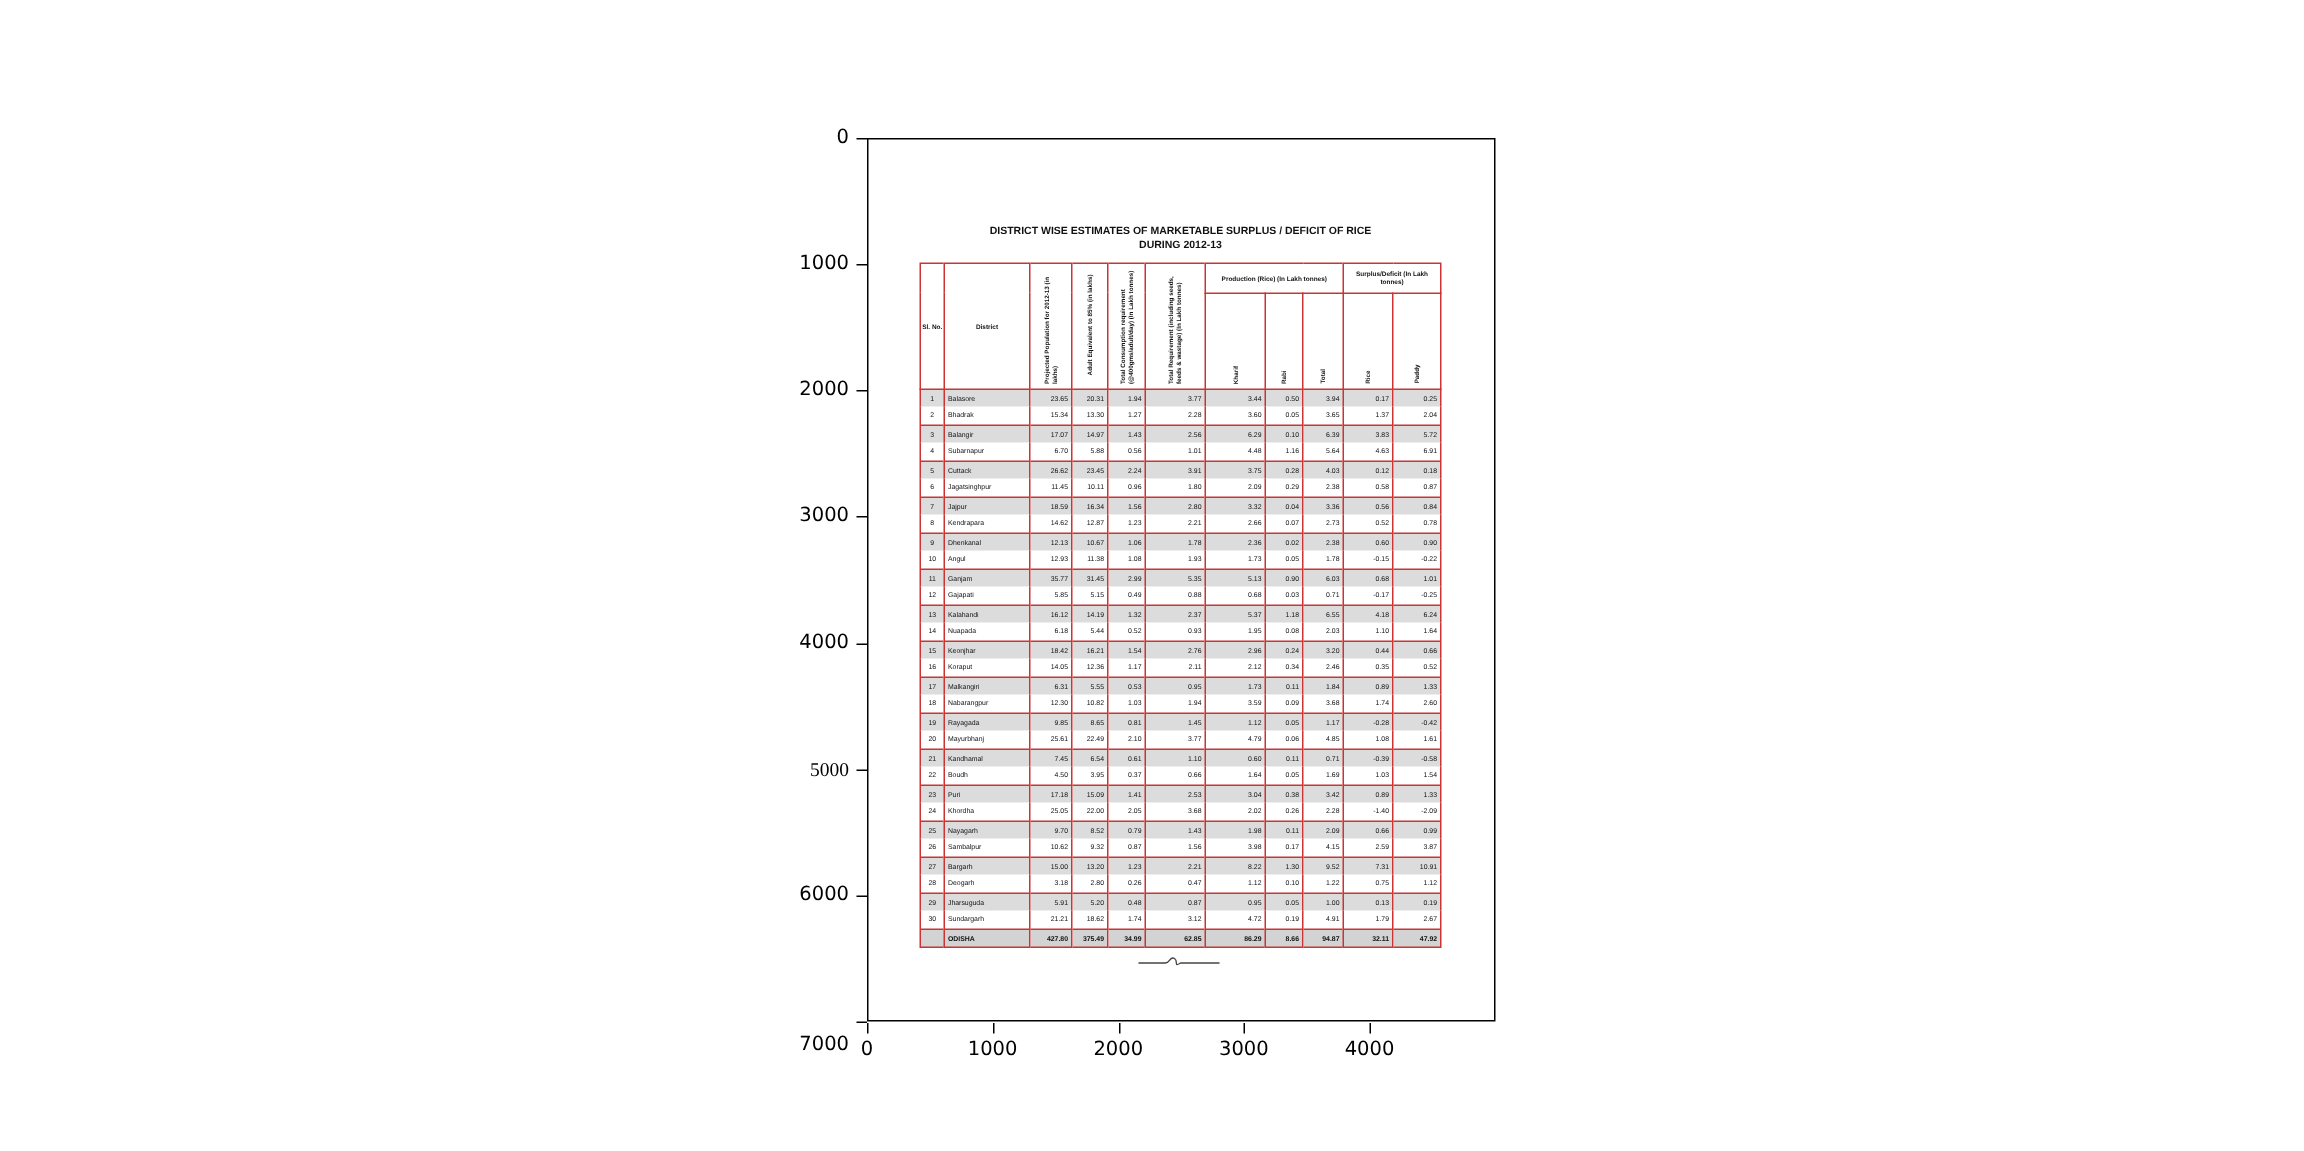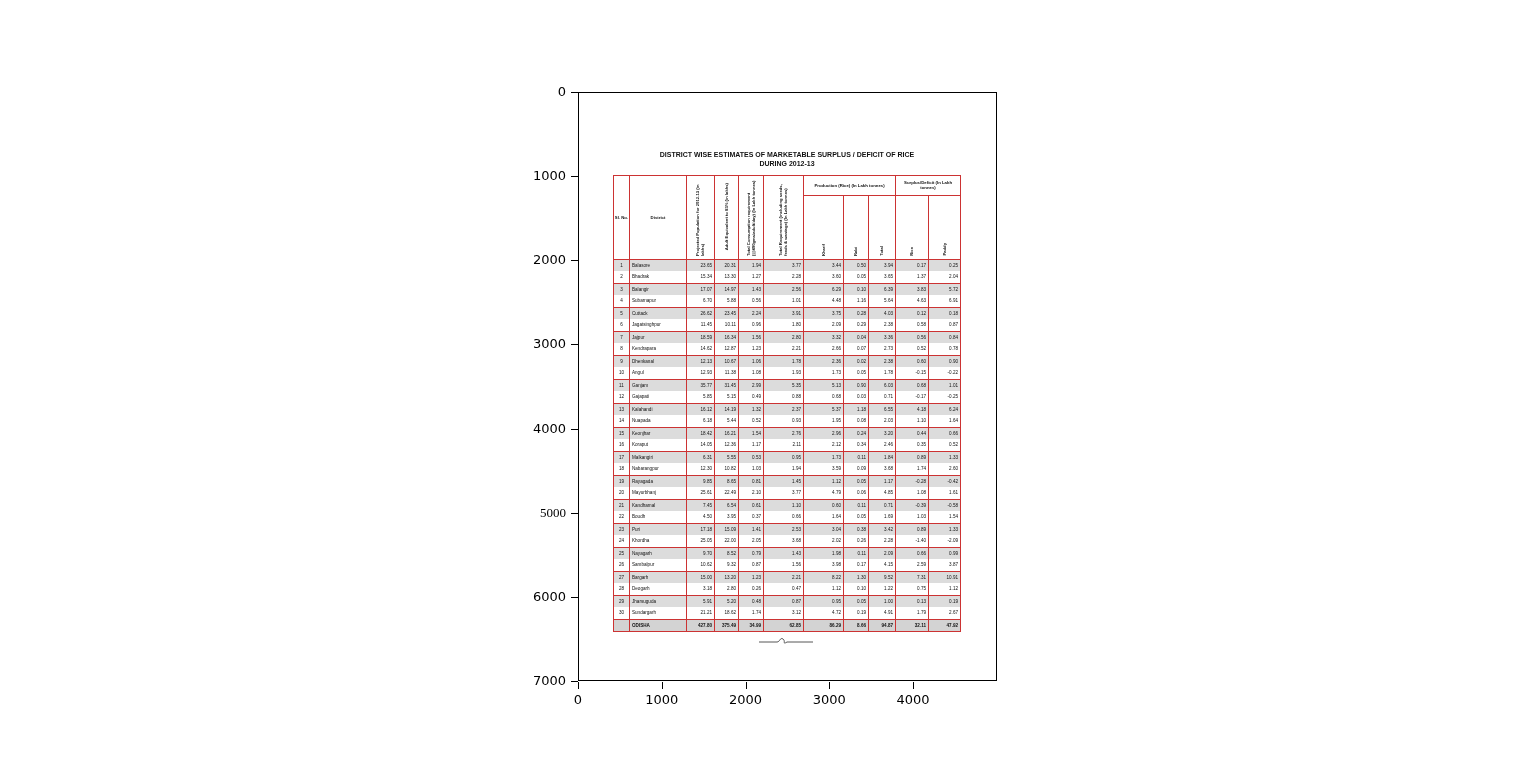--- a/index.html
+++ b/index.html
@@ -67,21 +67,21 @@
       <div class="ticklabel y" style="left: 512px; top: 252.286px; width: 54px;">2000</div>
       <div class="tickmark" style="left: 571px; top: 344.429px; width: 7px; height: 1px;"></div>
       <div class="ticklabel y" style="left: 512px; top: 336.429px; width: 54px;">3000</div>
       <div class="tickmark" style="left: 571px; top: 428.571px; width: 7px; height: 1px;"></div>
       <div class="ticklabel y" style="left: 512px; top: 420.571px; width: 54px;">4000</div>
       <div class="tickmark" style="left: 571px; top: 512.714px; width: 7px; height: 1px;"></div>
       <div class="ticklabel y" style="left: 512px; top: 504.714px; width: 54px; font-family: Liberation Serif, serif;">5000</div>
       <div class="tickmark" style="left: 571px; top: 596.857px; width: 7px; height: 1px;"></div>
       <div class="ticklabel y" style="left: 512px; top: 588.857px; width: 54px;">6000</div>
       <div class="tickmark" style="left: 571px; top: 681px; width: 7px; height: 1px;"></div>
-      <div class="ticklabel y" style="left: 512px; top: 673px; width: 54px;">7000</div>
+      <div class="ticklabel y" style="left: 512px; top: 689px; width: 54px;">7000</div>
       <div class="tickmark" style="left: 578px; top: 682px; width: 1px; height: 7px;"></div>
       <div class="ticklabel x" style="left: 551px; top: 692px; width: 54px;">0</div>
       <div class="tickmark" style="left: 661.75px; top: 682px; width: 1px; height: 7px;"></div>
       <div class="ticklabel x" style="left: 634.75px; top: 692px; width: 54px;">1000</div>
       <div class="tickmark" style="left: 745.5px; top: 682px; width: 1px; height: 7px;"></div>
       <div class="ticklabel x" style="left: 718.5px; top: 692px; width: 54px;">2000</div>
       <div class="tickmark" style="left: 829.25px; top: 682px; width: 1px; height: 7px;"></div>
       <div class="ticklabel x" style="left: 802.25px; top: 692px; width: 54px;">3000</div>
       <div class="tickmark" style="left: 913px; top: 682px; width: 1px; height: 7px;"></div>
       <div class="ticklabel x" style="left: 886px; top: 692px; width: 54px;">4000</div>

